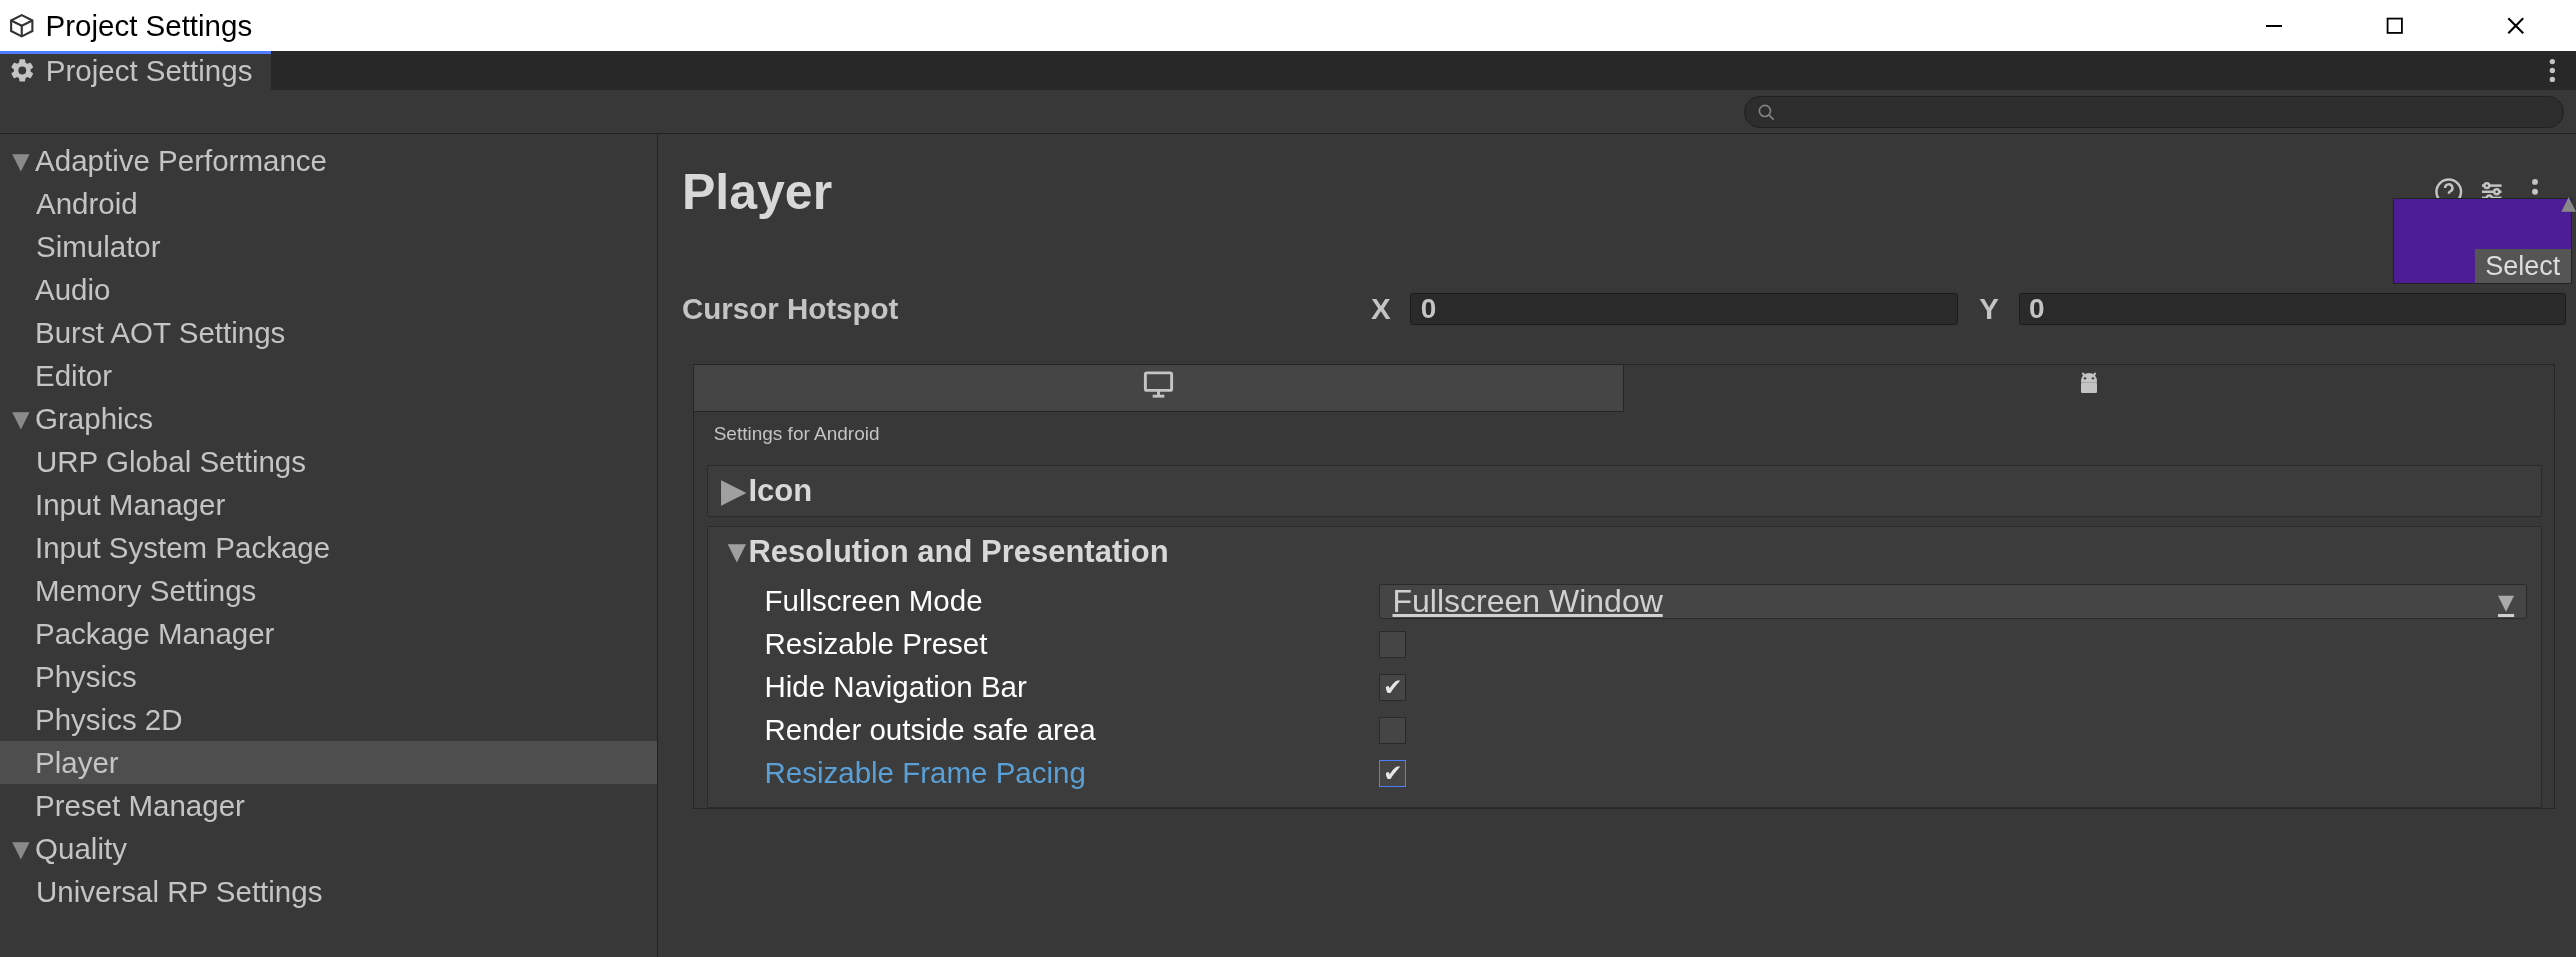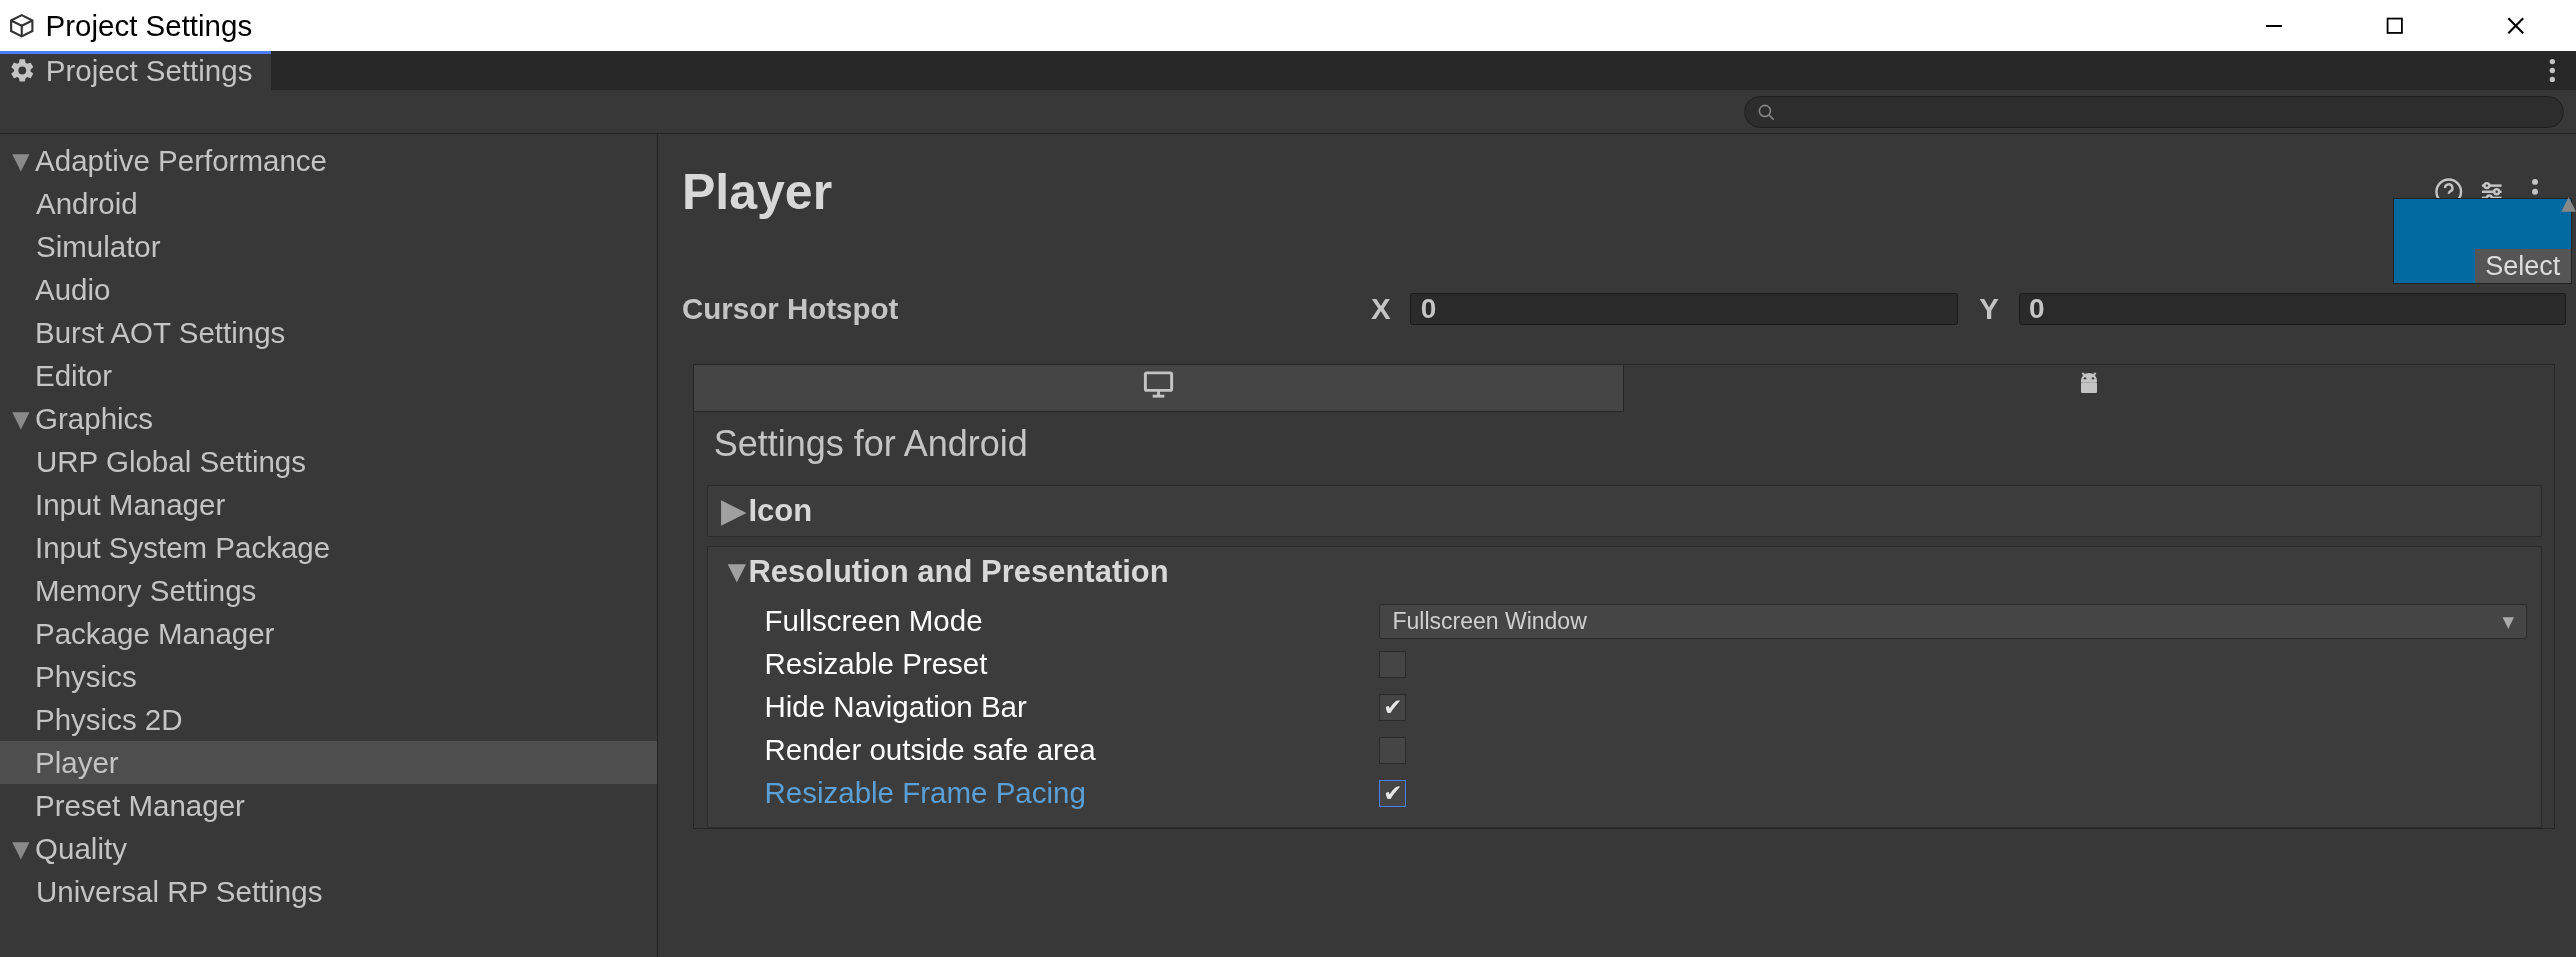--- a/index.html
+++ b/index.html
@@ -139,21 +139,21 @@
   .panel-header .hdr-icon {
     width:43px; height:39px;
     display:flex; align-items:center; justify-content:center;
     color:#c4c4c4;
   }
 
   
   .select-well {
     position:absolute; right:4px; top:64px;
     width:179px; height:86px;
-    background:#0369a1; border:0.7px solid #222;
+    background:#4c1d95; border:0.7px solid #222;
     display:flex; align-items:flex-end; justify-content:flex-end;
   }
   .select-well .sel-btn {
     background:#555; color:#ddd;
     font-size:27px;
     padding:1.3px 10.7px;
   }
   .scroll-caret {
     position:absolute; right:0; top:51px;
     color:#888;
@@ -194,21 +194,21 @@
   }
   .plat-tab:first-child { border-right:none; }
   .plat-tab.active { background:#383838; border-bottom:0.7px solid #383838; }
   .plat-panel {
     margin: 0 21.5px 0 10.7px;
     border:0.7px solid #252525;
     border-top:none;
     background:#383838;
   }
   .sectitle {
-    font-size:36px; color:#c4c4c4;
+    font-size:19px; color:#c4c4c4;
     padding: 10.7px 0 10.7px 20px;
   }
 
   .group {
     margin: 9.4px 12px 0 13.4px;
     border:0.7px solid #2a2a2a;
     border-radius:2px;
     background:#3c3c3c;
   }
   .group-head {
@@ -227,21 +227,21 @@
     width: 658px; padding-left:43px;
     font-size:29.5px; color:#ffffff;
   }
   .field .flabel.link { color:#5aa0d6; }
   .field .fctrl { flex:1; display:flex; align-items:center; }
   .dropdown {
     flex:1; height:35px;
     background:#454545; border:0.7px solid #2a2a2a;
     border-radius:2.7px;
     display:flex; align-items:center; justify-content:space-between;
-    padding:0 12px; color:#d0d0d0; font-size:23px;
+    padding:0 12px; color:#d0d0d0; font-size:32px;text-decoration:underline;
   }
   .dropdown .dd-caret { color:#aaa; }
   .chk {
     width:27px; height:27px;
     background:#454545; border:0.7px solid #2a2a2a;
     display:flex; align-items:center; justify-content:center;
     color:#e6e6e6; font-size:23px;
   }
   .chk.checked::after { content:"✔"; }
   .chk.blue { border:1.3px solid #4c7eff; }

